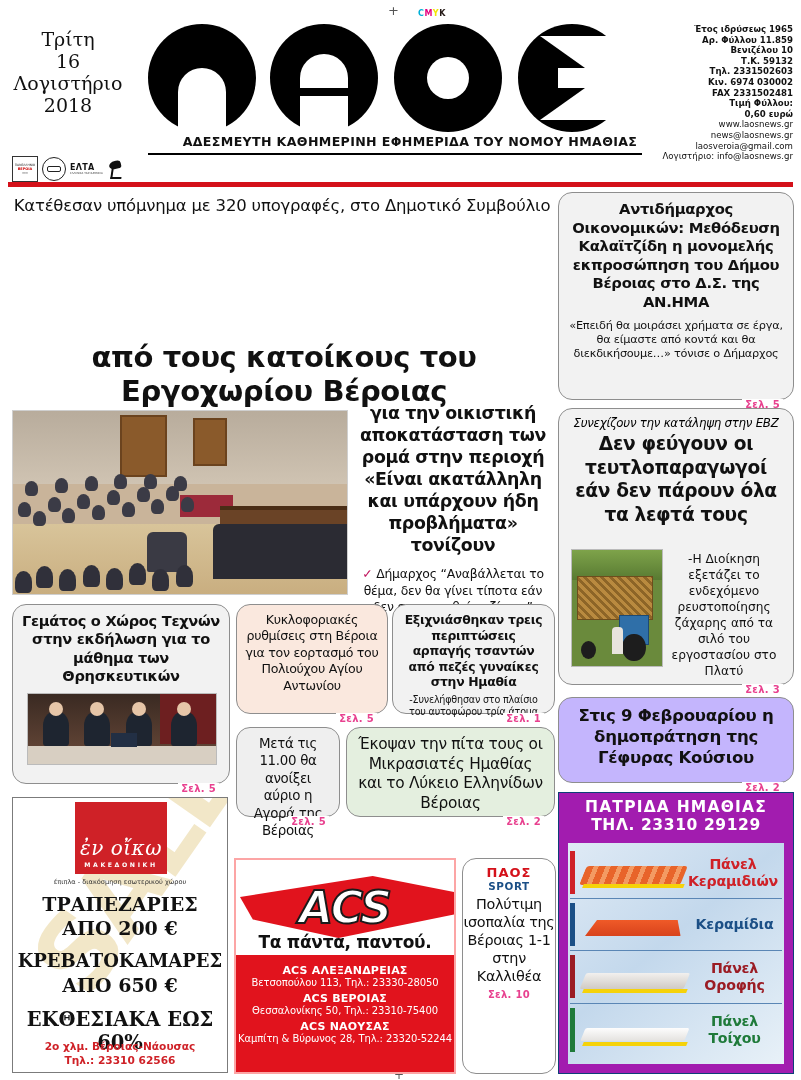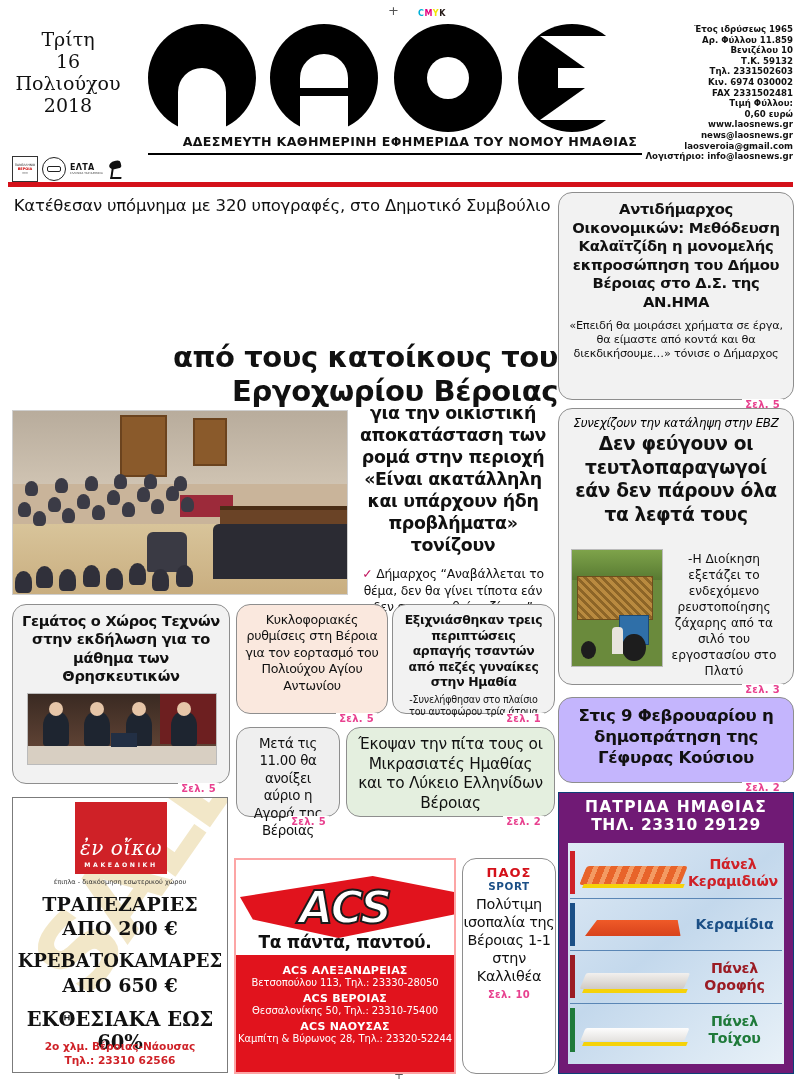--- a/index.html
+++ b/index.html
@@ -67,31 +67,31 @@
                 clip-path: polygon(52% 0, 100% 0, 100% 100%, 0 100%); }
   .g-sg .mid  { position:absolute; left:40px; top:44px; width:70px; height:20px; background:#fff;
                 clip-path: polygon(0 0, 100% 0, 100% 100%, 0 100%); }
 
   .tagline { position:absolute; left:170px; top:112px; width:480px; text-align:center;
              font-size:12.6px; font-weight:bold; letter-spacing:0.35px; color:#111; }
   .tagrule { position:absolute; left:148px; top:131px; width:494px; height:2px; background:#000; }
 
   .infobox { position:absolute; right:8px; top:2px; width:152px; text-align:right;
              font-size:8.6px; line-height:10.6px; color:#111; font-weight:bold; }
-  .infobox .thin { font-weight:bold; }
+  .infobox .thin { font-weight:normal; }
 
   .topred { position:absolute; left:8px; top:182px; width:785px; height:5px; background:#d4111a; }
 
   
   .kicker { position:absolute; left:12px; top:196px; width:540px; text-align:center;
             font-size:16.5px; color:#111; font-weight:500; letter-spacing:-0.2px;}
   .head1 { position:absolute; left:10px; top:248px; width:548px; text-align:center;
            font-size:57px; font-weight:bold; letter-spacing:-1.6px; line-height:60px; color:#0b0b0b;
            font-family:"DejaVu Sans","Liberation Sans",sans-serif; }
-  .head2 { position:absolute; left:10px; top:340px; width:548px; text-align:right;
+  .head2 { position:absolute; left:10px; top:340px; width:548px; text-align:center;
            font-size:29px; font-weight:bold; letter-spacing:-0.4px; color:#111; }
 
   .mainphoto { position:absolute; left:12px; top:410px; width:336px; height:185px;
                border:1px solid #cfcfcf; overflow:hidden; background:#c9b49a; }
   .mp-wall { position:absolute; left:0; top:0; width:100%; height:40%;
              background:linear-gradient(180deg,#b8ac9c,#cfc3b2); }
   .mp-floor{ position:absolute; left:0; bottom:0; width:100%; height:38%;
              background:linear-gradient(180deg,#d8c49a,#c9ae80); }
   .mp-door { position:absolute; left:32%; top:2%; width:14%; height:34%;
              background:#8a5a2b; border:2px solid #6b431e; }
@@ -153,21 +153,21 @@
   .beetpic .man{ position:absolute; left:44%; bottom:10%; width:13%; height:24%;
                  background:#e8e4dd; border-radius:4px 4px 0 0;}
   .rbox2 .rt { position:absolute; right:8px; top:142px; width:122px; font-size:12.2px;
                line-height:16px; text-align:center; color:#111; }
 
   .rbox3 { left:558px; top:697px; width:236px; height:86px; background:#c4b5fd; }
   .rbox3 .t { font-size:16.6px; line-height:21px; }
 
   
   .patrida { position:absolute; left:558px; top:792px; width:236px; height:282px;
-             border:1.5px solid #0d3f77; background:#701a75; }
+             border:1.5px solid #0d3f77; background:#a21caf; }
   .patrida .hdr { text-align:center; color:#fff; padding:5px 0 6px; }
   .patrida .hdr .l1 { font-size:15.5px; font-weight:bold; letter-spacing:1.2px; }
   .patrida .hdr .l2 { font-size:15.5px; font-weight:bold; letter-spacing:0.6px; }
   .patrida .body { position:absolute; left:9px; right:9px; top:50px; bottom:9px;
                    background:linear-gradient(140deg,#dfeaf5,#c3d8ec 45%,#e8f1f8);
                    padding:4px 2px; }
   .prow { position:relative; height:24.5%; display:flex; align-items:center;
           border-bottom:1px solid #5a86b5; }
   .prow:last-child { border-bottom:none; }
   .prow .tab { position:absolute; left:0; top:8%; width:5px; height:84%; }
@@ -271,21 +271,21 @@
   <div class="cmyk" style="left:418px; top:9px;">
     <span>C</span><span>M</span><span>Y</span><span>K</span>
   </div>
   <div class="bottommark">+</div>
 
   <div class="masthead">
 
     <div class="dateblock">
       <div>Τρίτη</div>
       <div>16</div>
-      <div>Πολιούχου</div>
+      <div>Λογιστήριο</div>
       <div>2018</div>
     </div>
 
     <div class="stamps">
       <div class="stamp-box">
         <div>ΠΑΝΕΛΛΗΝΙΟ</div>
           <div class="red">ΒΕΡΟΙΑ</div>
           <div>━━━</div>
       </div>
       <div class="stamp-circ">

